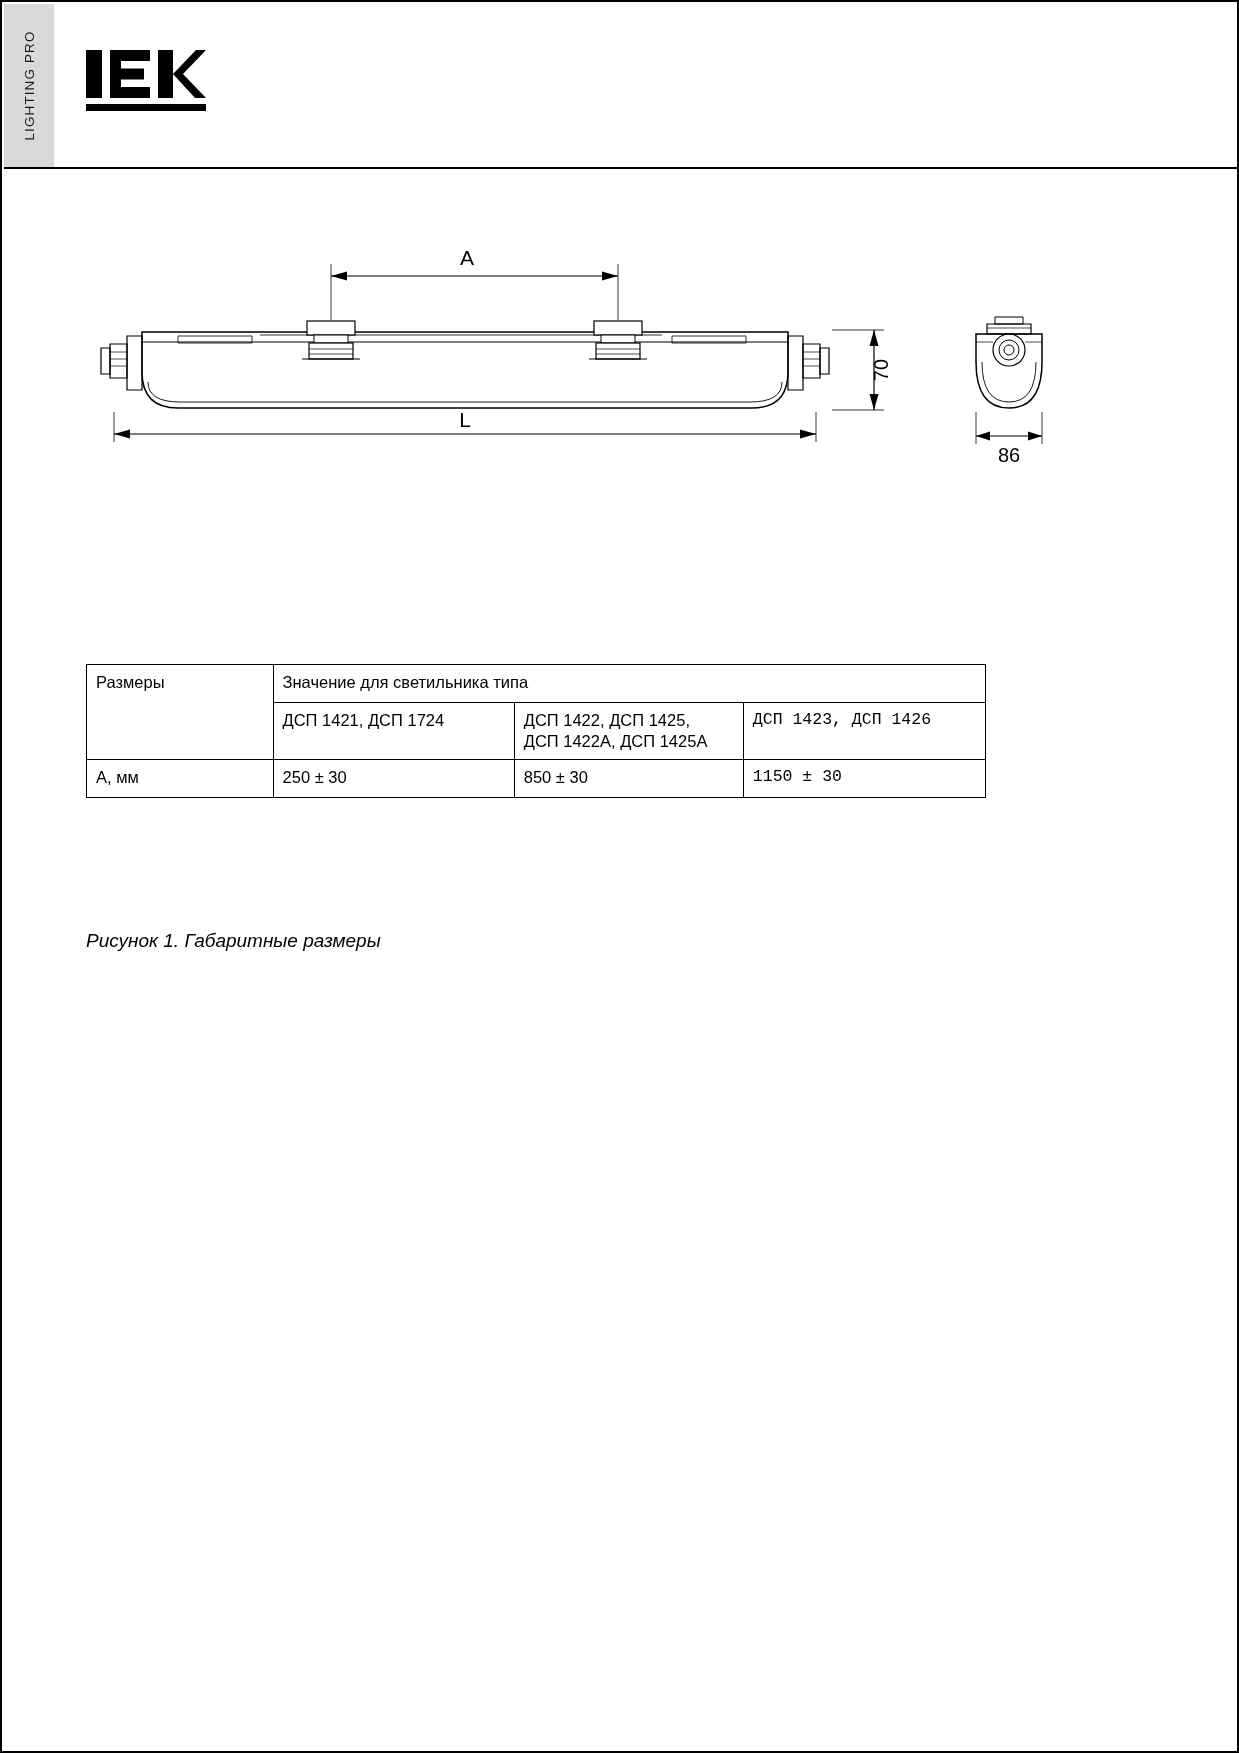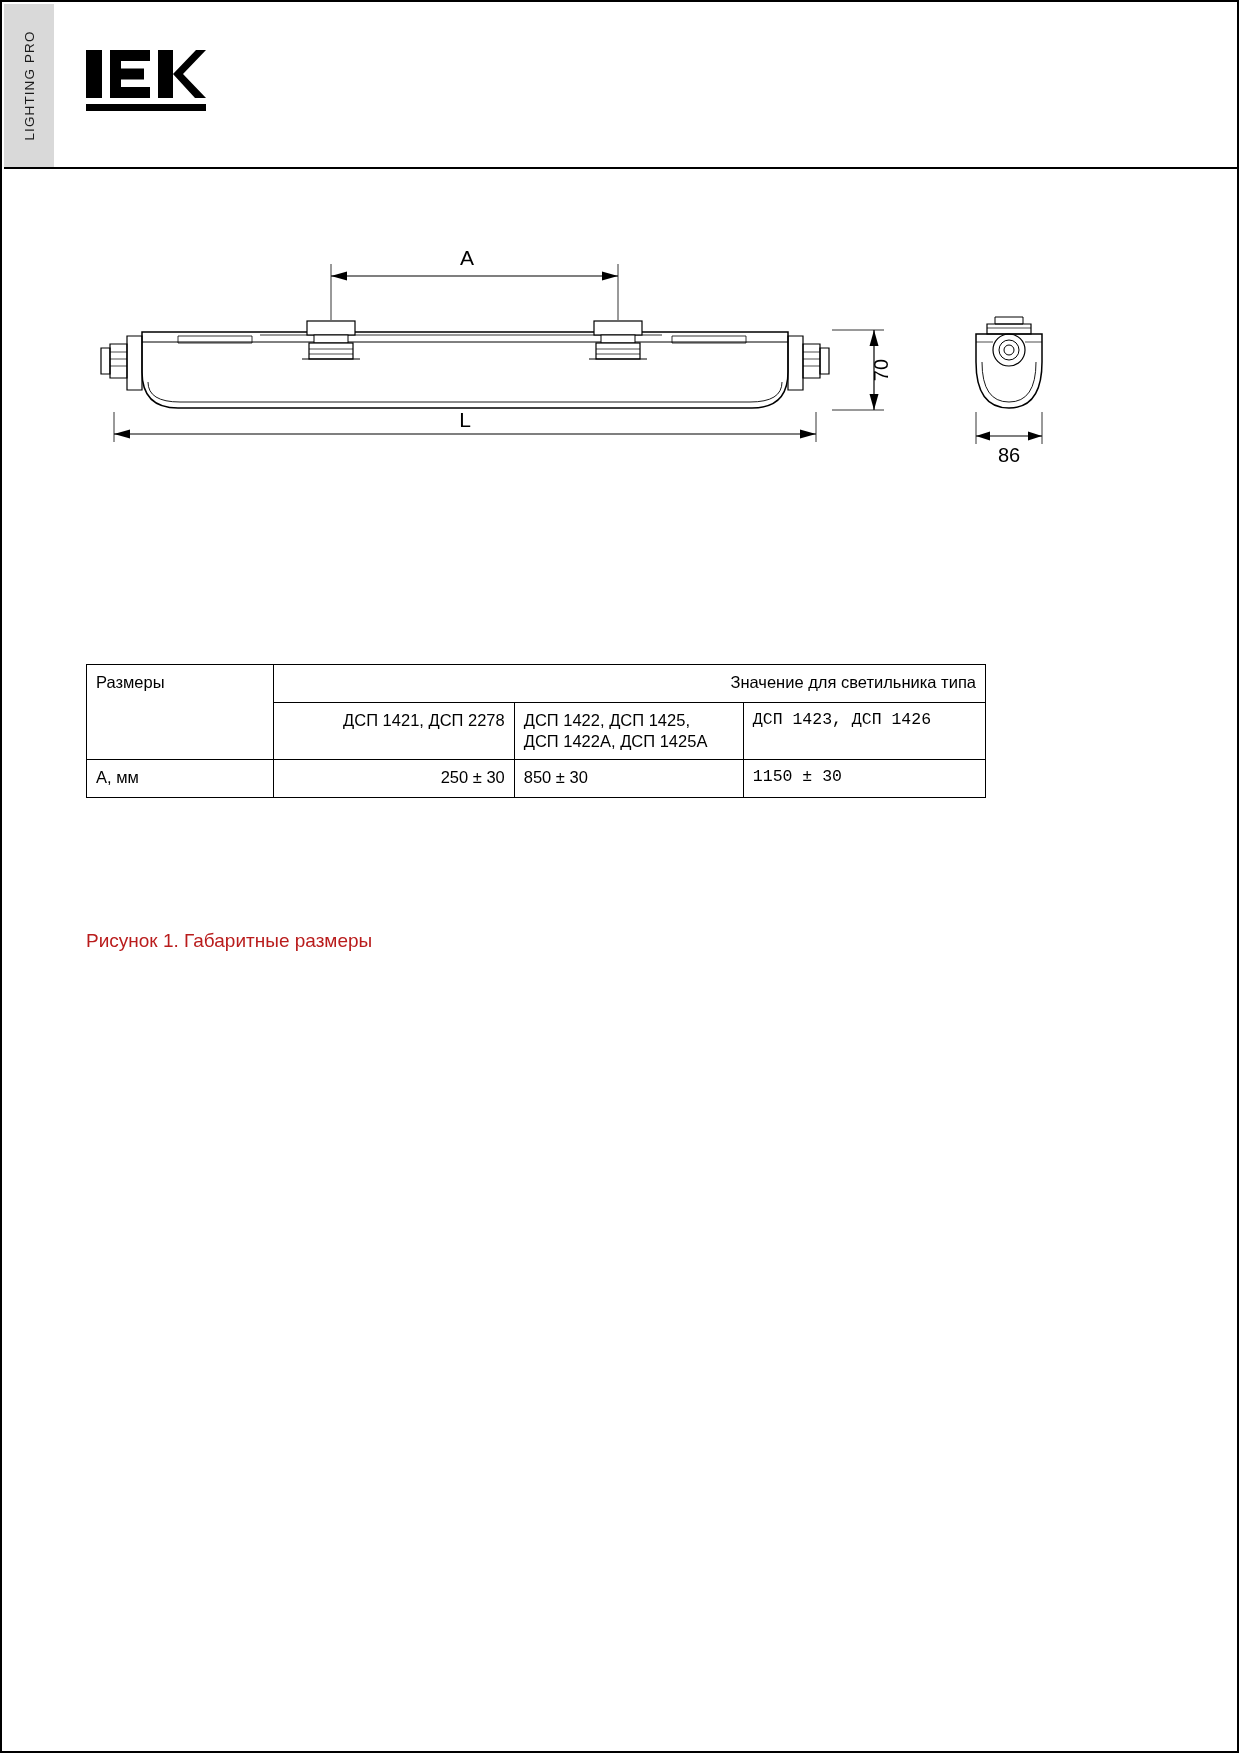--- a/index.html
+++ b/index.html
@@ -82,32 +82,33 @@
     font-size: 16.5px;
   }
   .dim-table td {
     border: 1.6px solid #000000;
     padding: 7px 9px 8px 9px;
     vertical-align: top;
     line-height: 1.25;
     height: 22px;
   }
   .col-0 { width: 180px; }
-  .col-1 { width: 245px; text-align: right; }
+  .col-1 { width: 245px; }
   .col-2 { width: 230px; }
   .col-3 { width: 245px; font-family: Liberation Mono, monospace; }
   .no-bottom { border-bottom: none !important; margin-left: 40px; }
   .no-top { border-top: none !important; }
 
   .caption {
     position: absolute;
     left: 84px;
     top: 928px;
     font-size: 19px;
-    color: #b91c1c;
+    color: #000000;
+    font-style: italic;
   }
 
   svg text {
     font-family: "Liberation Sans", sans-serif;
     fill: #000000;
   }
 </style>
 </head>
 <body>
 
@@ -217,21 +218,21 @@
   </div>
 
   <table class="dim-table">
     <tbody>
       <tr>
         <td class="col-0 no-bottom" rowspan="1">Размеры</td>
         <td class="col-1" colspan="3">Значение для светильника типа</td>
       </tr>
       <tr>
         <td class="col-0 no-top"></td>
-        <td class="col-1">ДСП 1421, ДСП 2278</td>
+        <td class="col-1">ДСП 1421, ДСП 1724</td>
         <td class="col-2">
           <span>ДСП 1422, ДСП 1425,</span><br>
           <span>ДСП 1422А, ДСП 1425А</span>
         </td>
         <td class="col-3">ДСП 1423, ДСП 1426</td>
       </tr>
       <tr>
         <td class="col-0">A, мм</td>
         <td class="col-1">250 ± 30</td>
         <td class="col-2">850 ± 30</td>

